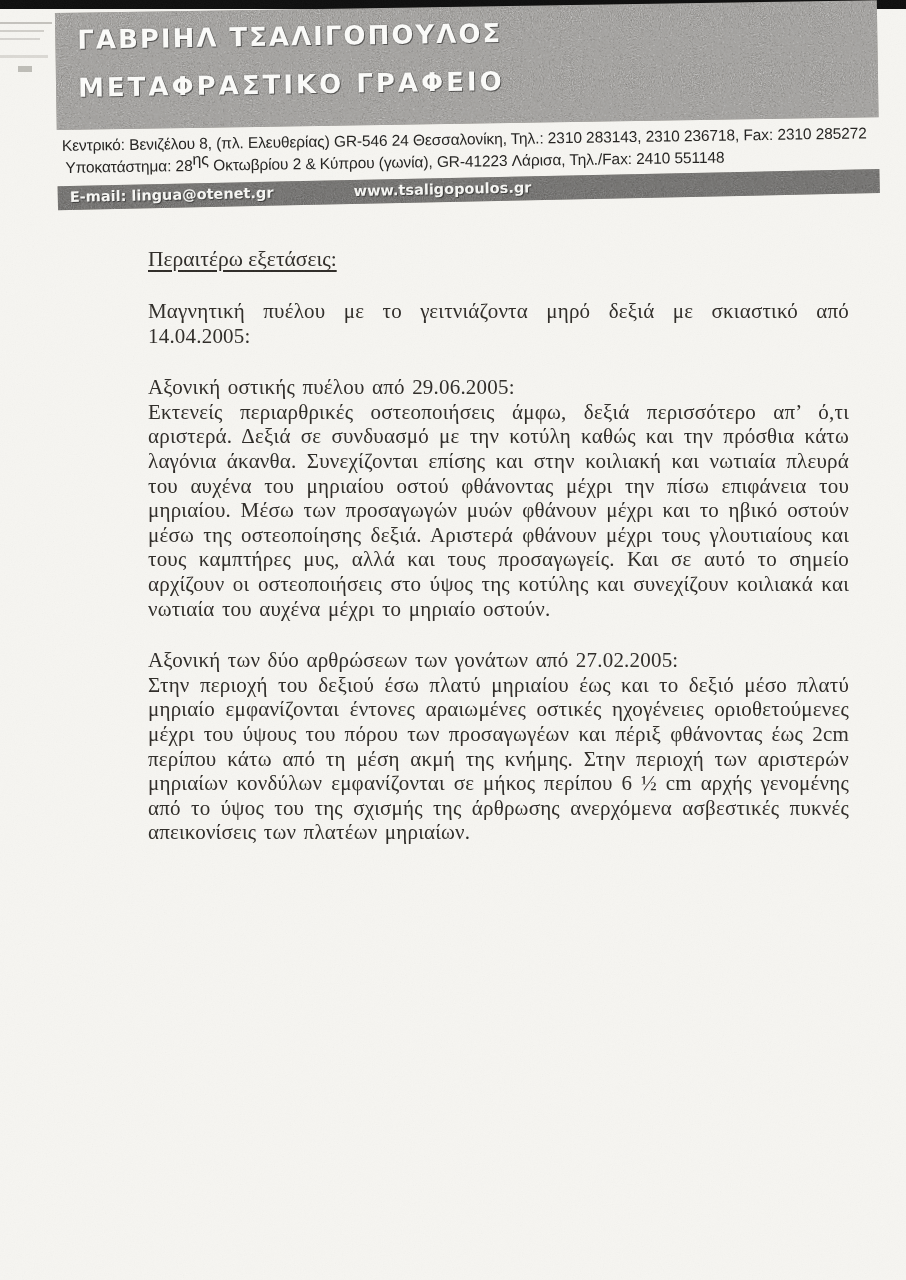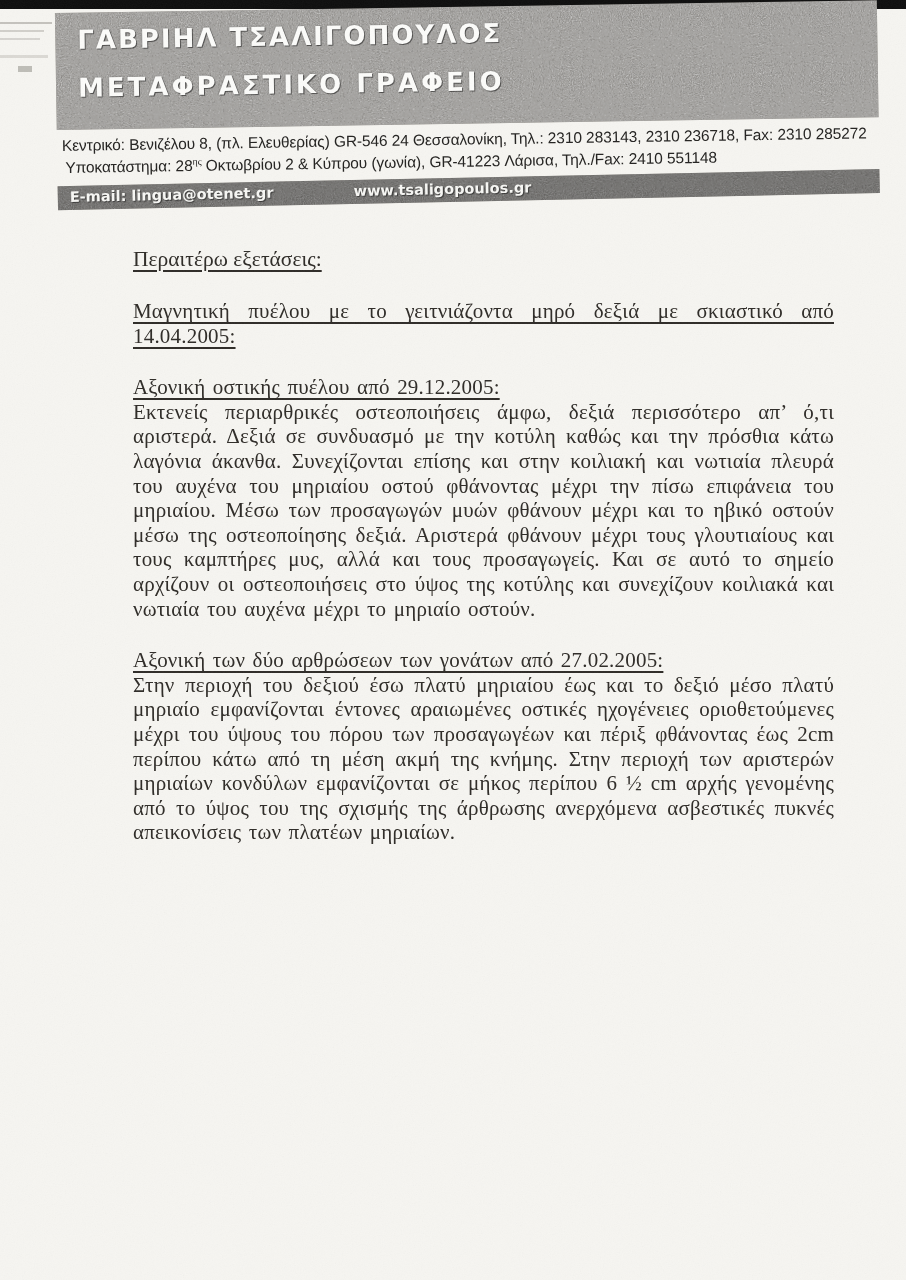--- a/index.html
+++ b/index.html
@@ -33,43 +33,43 @@
     text-shadow:1px 1px 0 rgba(0,0,0,.45), 0 0 2px rgba(0,0,0,.3);
     white-space:nowrap;}
   .logo-line.l1{top:12px;font-size:26px;letter-spacing:2px;}
   .logo-line.l2{top:60px;font-size:26px;letter-spacing:3px;}
 
   .contact-line{position:absolute;
     font-family:"Liberation Sans","DejaVu Sans",sans-serif;
     font-size:15.5px;letter-spacing:-0.1px;color:#232220;white-space:nowrap;}
   .contact-line.c1{left:60px;top:137px;}
   .contact-line.c2{left:63px;top:159px;}
-  .contact-line sup{font-size:10px;vertical-align:super;line-height:0;font-family:Liberation Serif, serif;}
+  .contact-line sup{font-size:16px;vertical-align:super;line-height:0;}
 
   .emailbar{position:absolute;left:55px;top:184px;width:822px;height:24px;
     background:#7b7873;overflow:hidden;transform:rotate(-0.3deg);}
   .emailbar .darken{position:absolute;left:0;top:0;width:100%;height:100%;
     background:rgba(20,20,20,.28);}
   .bar-text{position:absolute;top:3px;
     font-family:"DejaVu Sans","Liberation Sans",sans-serif;
     font-weight:700;font-size:14.5px;color:#f7f7f4;
     text-shadow:1px 1px 1px rgba(0,0,0,.5);white-space:nowrap;}
   .bar-text.email{left:12px;}
   .bar-text.web{left:296px;}
 
-  .doc{position:absolute;left:133px;top:247px;width:701px;}
+  .doc{position:absolute;left:148px;top:247px;width:701px;}
   .doc-title{
     font-size:21.5px;line-height:25px;
     text-decoration:underline;text-underline-offset:4px;text-decoration-thickness:1.5px;
   }
   .section{margin-top:27px;}
   .sec-heading{
     font-size:21px;line-height:24.6px;text-align:justify;
     letter-spacing:0.2px;word-spacing:2px;
-    text-decoration:underline;text-underline-offset:4px;text-decoration-thickness:1.5px;
+    text-underline-offset:4px;text-decoration-thickness:1.5px;
   }
   .sec-body{
     font-size:21px;line-height:24.6px;text-align:justify;
     letter-spacing:0.2px;word-spacing:2px;
   }
   .page-noise{position:absolute;left:0;top:0;width:906px;height:1280px;
     opacity:.05;pointer-events:none;}
 </style>
 </head>
 <body>
@@ -126,21 +126,21 @@
     <div class="doc-title">Περαιτέρω εξετάσεις:</div>
 
     <div class="section">
       <div class="sec-heading">Μαγνητική πυέλου με το γειτνιάζοντα μηρό δεξιά με σκιαστικό από 14.04.2005:</div>
     </div>
 
     <div class="section">
     </div>
 
     <div class="section">
-      <div class="sec-heading">Αξονική οστικής πυέλου από 29.12.2005:</div>
+      <div class="sec-heading">Αξονική οστικής πυέλου από 29.06.2005:</div>
       <div class="sec-body">Εκτενείς περιαρθρικές οστεοποιήσεις άμφω, δεξιά περισσότερο απ’ ό,τι αριστερά. Δεξιά σε συνδυασμό με την κοτύλη καθώς και την πρόσθια κάτω λαγόνια άκανθα. Συνεχίζονται επίσης και στην κοιλιακή και νωτιαία πλευρά του αυχένα του μηριαίου οστού φθάνοντας μέχρι την πίσω επιφάνεια του μηριαίου. Μέσω των προσαγωγών μυών φθάνουν μέχρι και το ηβικό οστούν μέσω της οστεοποίησης δεξιά. Αριστερά φθάνουν μέχρι τους γλουτιαίους και τους καμπτήρες μυς, αλλά και τους προσαγωγείς. Και σε αυτό το σημείο αρχίζουν οι οστεοποιήσεις στο ύψος της κοτύλης και συνεχίζουν κοιλιακά και νωτιαία του αυχένα μέχρι το μηριαίο οστούν.</div>
     </div>
 
     <div class="section">
       <div class="sec-heading">Αξονική των δύο αρθρώσεων των γονάτων από 27.02.2005:</div>
       <div class="sec-body">Στην περιοχή του δεξιού έσω πλατύ μηριαίου έως και το δεξιό μέσο πλατύ μηριαίο εμφανίζονται έντονες αραιωμένες οστικές ηχογένειες οριοθετούμενες μέχρι του ύψους του πόρου των προσαγωγέων και πέριξ φθάνοντας έως 2cm περίπου κάτω από τη μέση ακμή της κνήμης. Στην περιοχή των αριστερών μηριαίων κονδύλων εμφανίζονται σε μήκος περίπου 6 ½ cm αρχής γενομένης από το ύψος του της σχισμής της άρθρωσης ανερχόμενα ασβεστικές πυκνές απεικονίσεις των πλατέων μηριαίων.</div>
     </div>
   </div>
 
   <svg class="page-noise">

